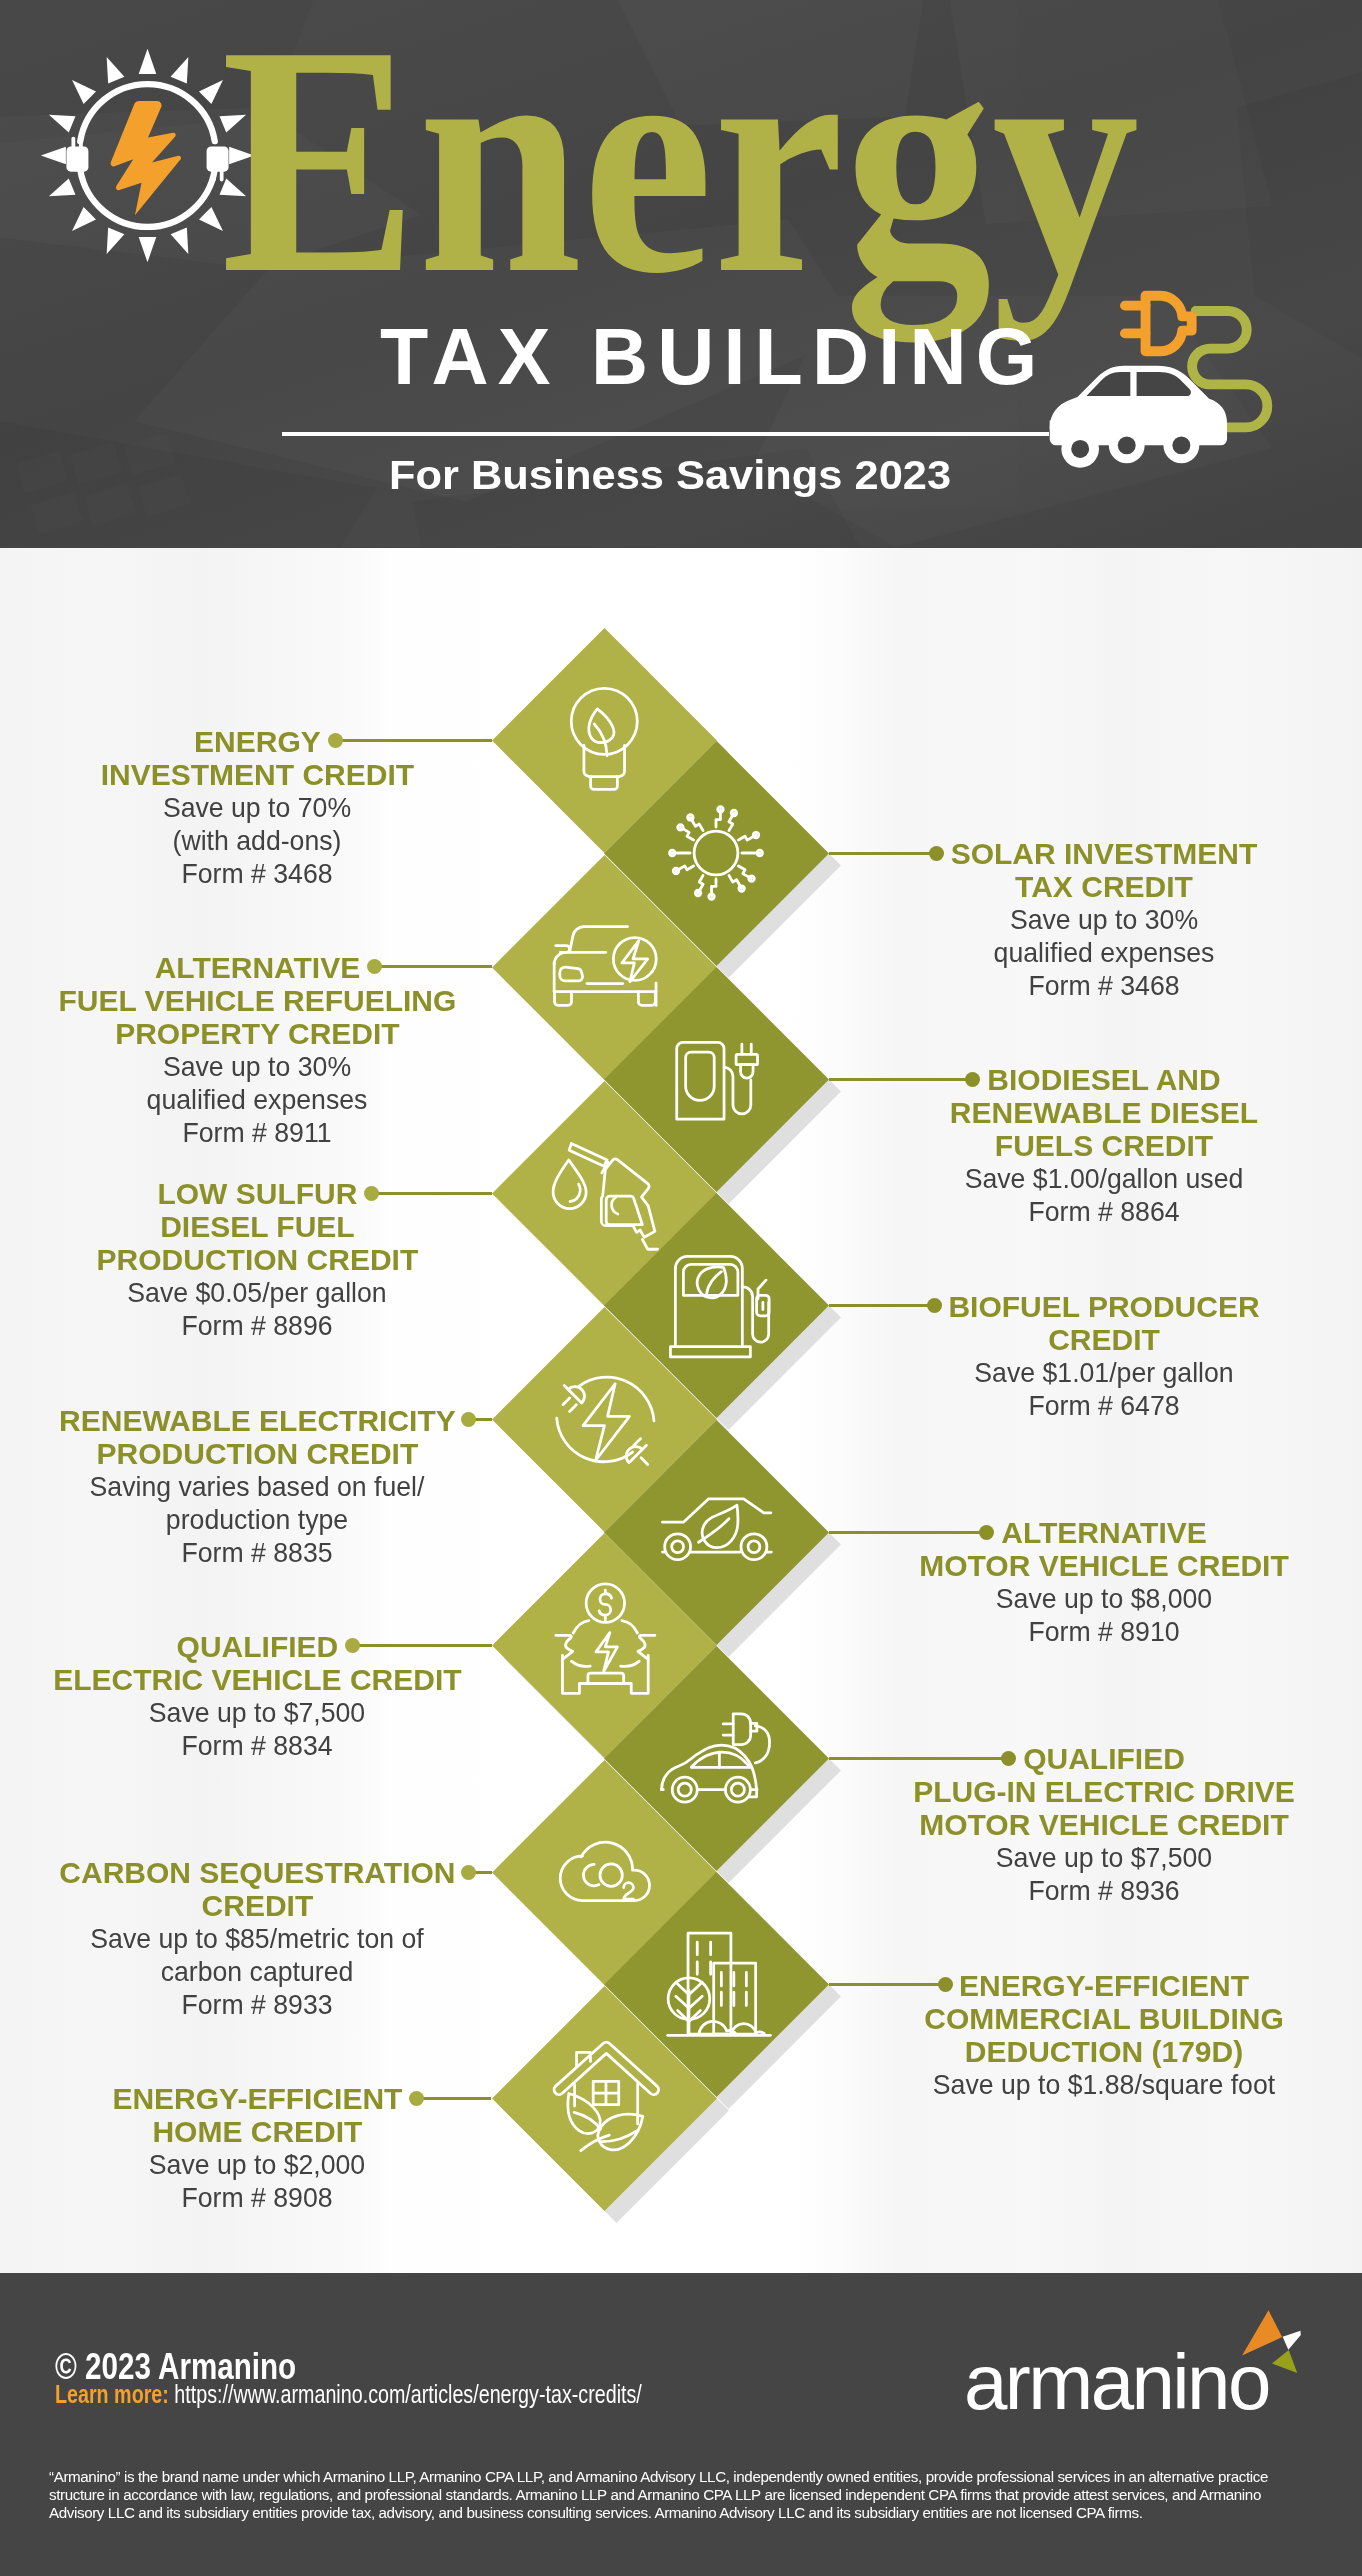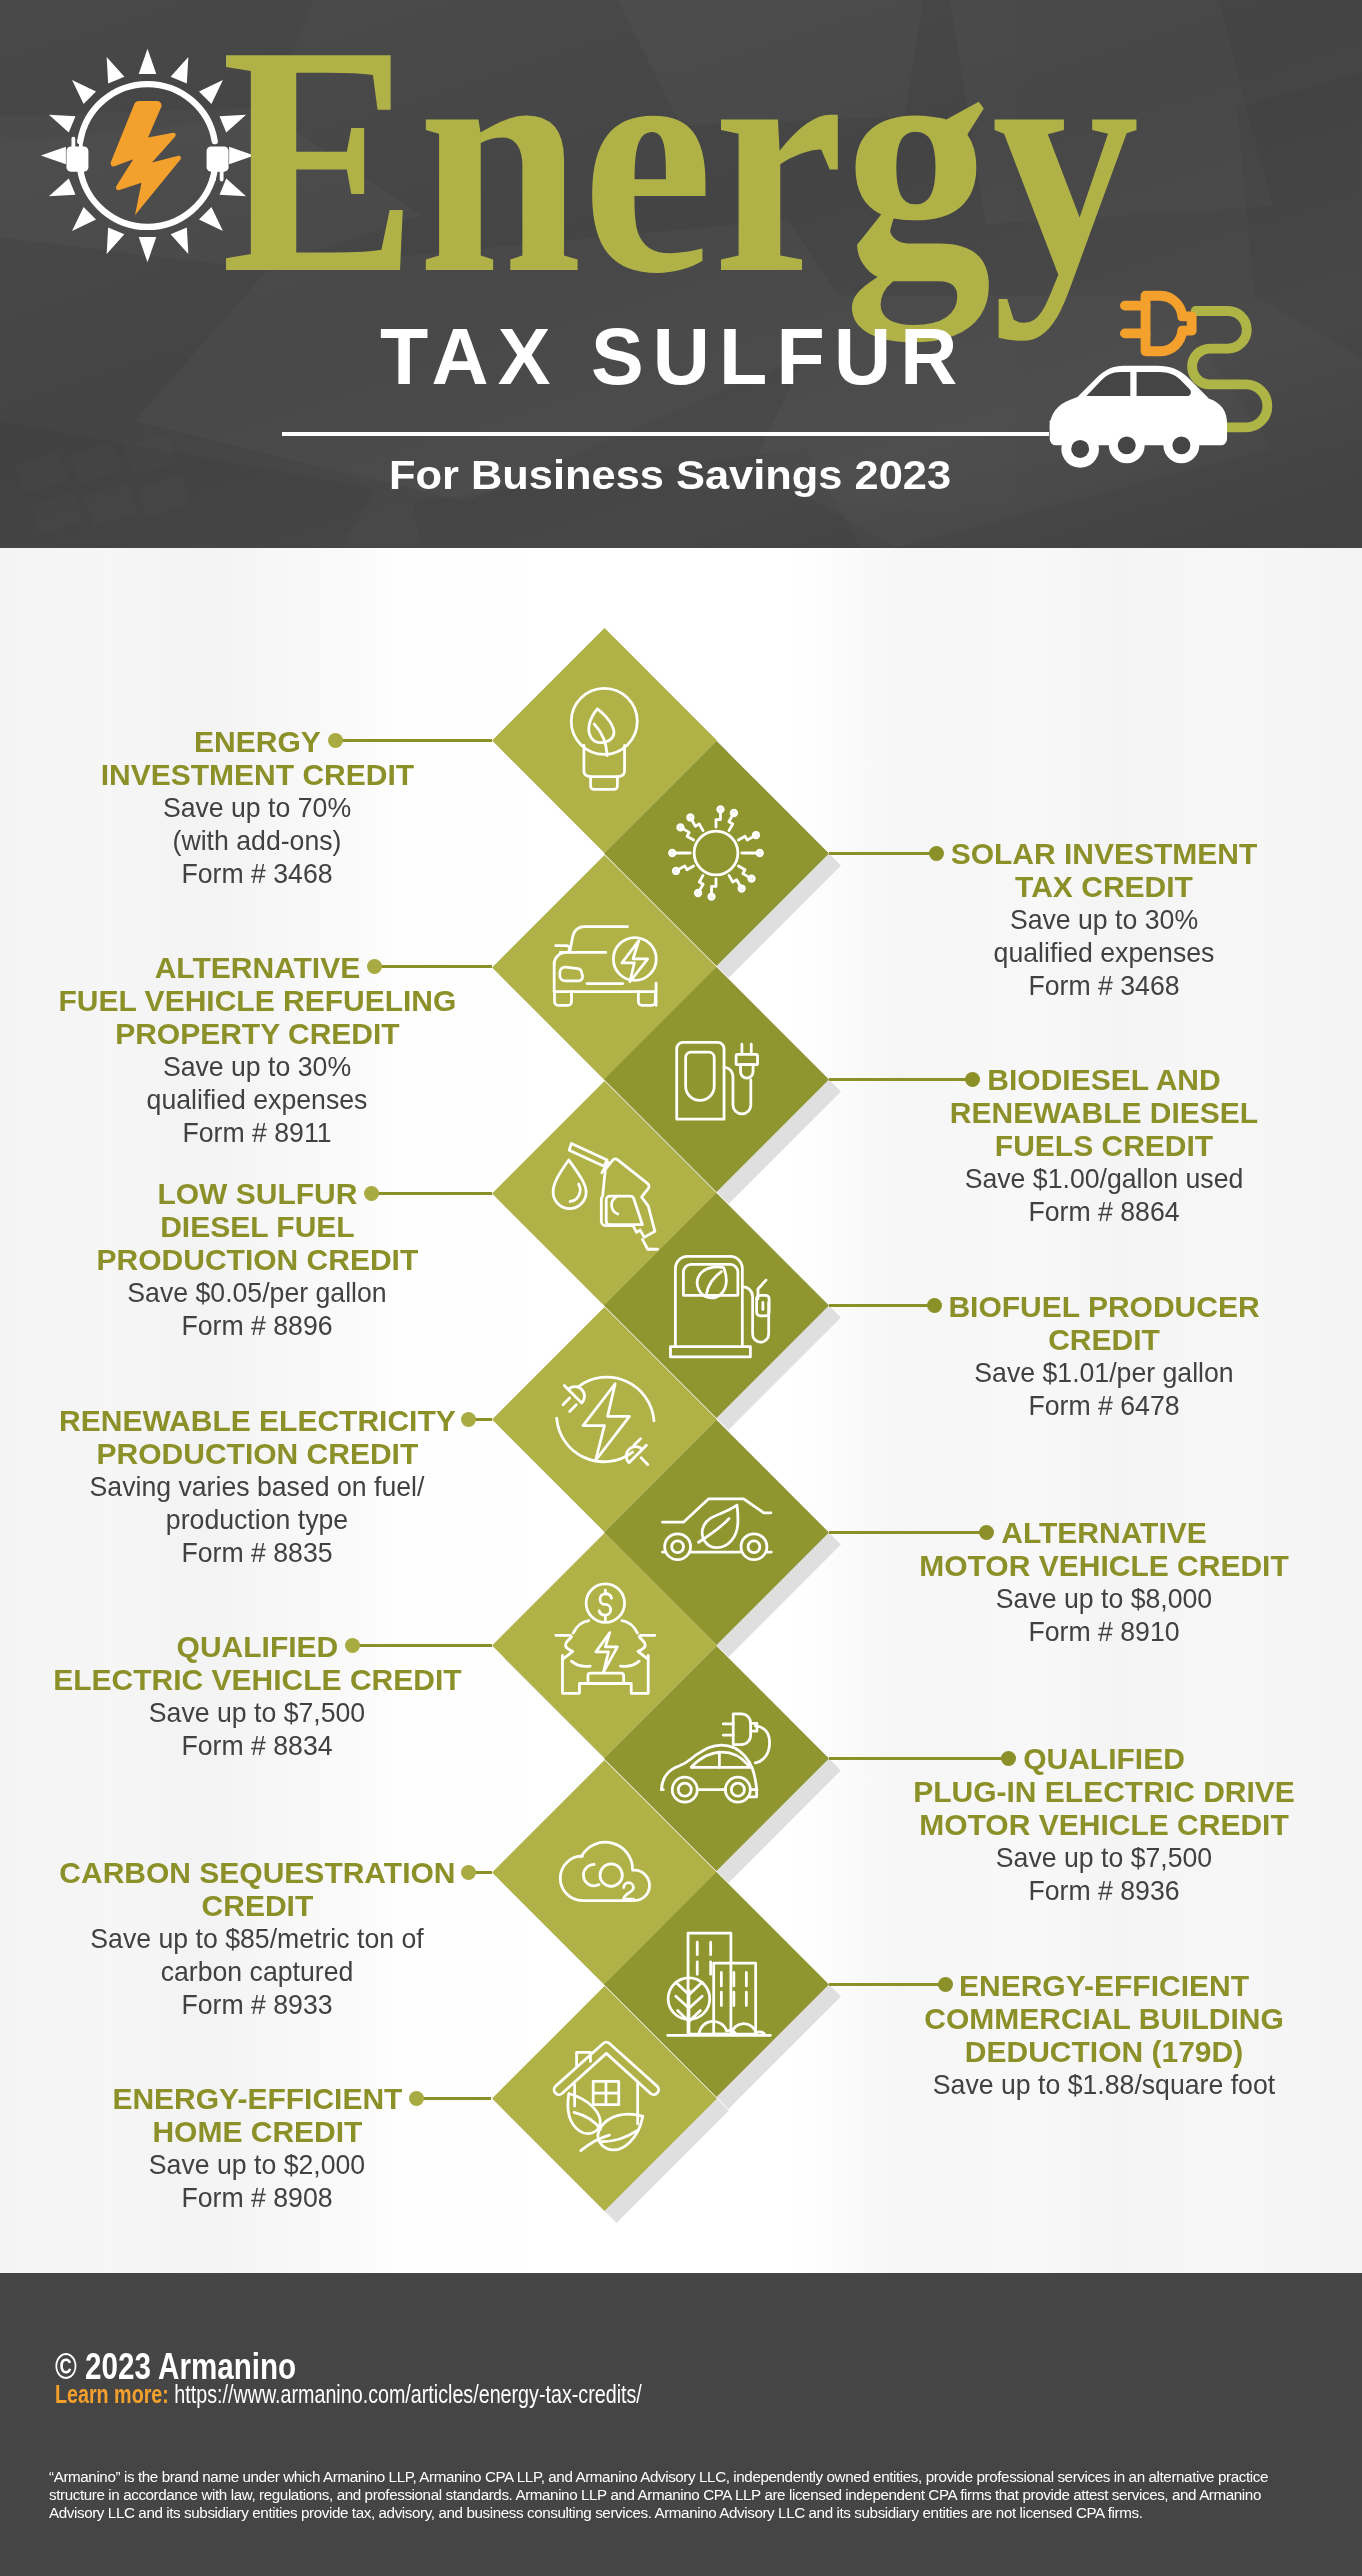--- a/index.html
+++ b/index.html
@@ -147,21 +147,21 @@
    <path d="M64 114 l17 -18 c6 -6 12 -9 21 -9 h11 v27 Z"></path>
    <path d="M120 87 h25 c11 0 19 3 26 11 l8 8 c3 3 2 8 -3 8 h-56 Z"></path>
    <circle cx="57" cy="173" r="10"></circle>
    <circle cx="109" cy="169" r="10"></circle>
    <circle cx="170" cy="169" r="10"></circle>
  </g>
  </g>
 </svg>
 </div>
   <div id="hdr-title">Energy</div>
-  <div id="hdr-sub">TAX SULFUR</div>
+  <div id="hdr-sub">TAX BUILDING</div>
   <div id="hdr-rule"></div>
   <div id="hdr-tag">For Business Savings 2023</div>
 </div>
 <div id="body">
   <div class="dsh" style="left:537px;top:125px;width:159px;height:159px;transform:rotate(45deg);"></div>
   <div class="dsh" style="left:649px;top:238px;width:159px;height:159px;transform:rotate(45deg);"></div>
   <div class="dsh" style="left:537px;top:352px;width:159px;height:159px;transform:rotate(45deg);"></div>
   <div class="dsh" style="left:649px;top:464px;width:159px;height:159px;transform:rotate(45deg);"></div>
   <div class="dsh" style="left:537px;top:578px;width:159px;height:159px;transform:rotate(45deg);"></div>
   <div class="dsh" style="left:649px;top:690px;width:159px;height:159px;transform:rotate(45deg);"></div>
@@ -480,16 +480,24 @@
     <div class="ttl">HOME CREDIT</div>
     <div class="bdy-wrap">
       <div class="bdy">Save up to $2,000</div>
       <div class="bdy">Form # 8908</div>
     </div>
   </div>
 </div>
 <div id="footer">
   <div id="f-copy">© 2023 Armanino</div>
   <div id="f-learn"><span class="lm">Learn more:</span> <span>https://www.armanino.com/articles/energy-tax-credits/</span></div>
+  <div id="f-brand">
+<svg width="341" height="117" viewBox="0 0 380 130">
+  <text x="0" y="116.4" font-family="Liberation Sans, sans-serif" font-size="87" font-weight="400" fill="#ffffff" textLength="342.5" lengthAdjust="spacing">armanino</text>
+  <polygon points="339.3,6.9 354.5,36.7 309.9,57.2" fill="#E98B25"></polygon>
+  <polygon points="355.1,36.4 375,29.7 375.3,34.4 361.4,50.9" fill="#ffffff"></polygon>
+  <polygon points="343.2,66.1 361.8,51.2 371.4,76.7" fill="#98A01C"></polygon>
+</svg>
+</div>
   <div id="f-disc">“Armanino” is the brand name under which Armanino LLP, Armanino CPA LLP, and Armanino Advisory LLC, independently owned entities, provide professional services in an alternative practice structure in accordance with law, regulations, and professional standards. Armanino LLP and Armanino CPA LLP are licensed independent CPA firms that provide attest services, and Armanino Advisory LLC and its subsidiary entities provide tax, advisory, and business consulting services. Armanino Advisory LLC and its subsidiary entities are not licensed CPA firms.</div>
 </div>
 </div>
 
 
 </body></html>

